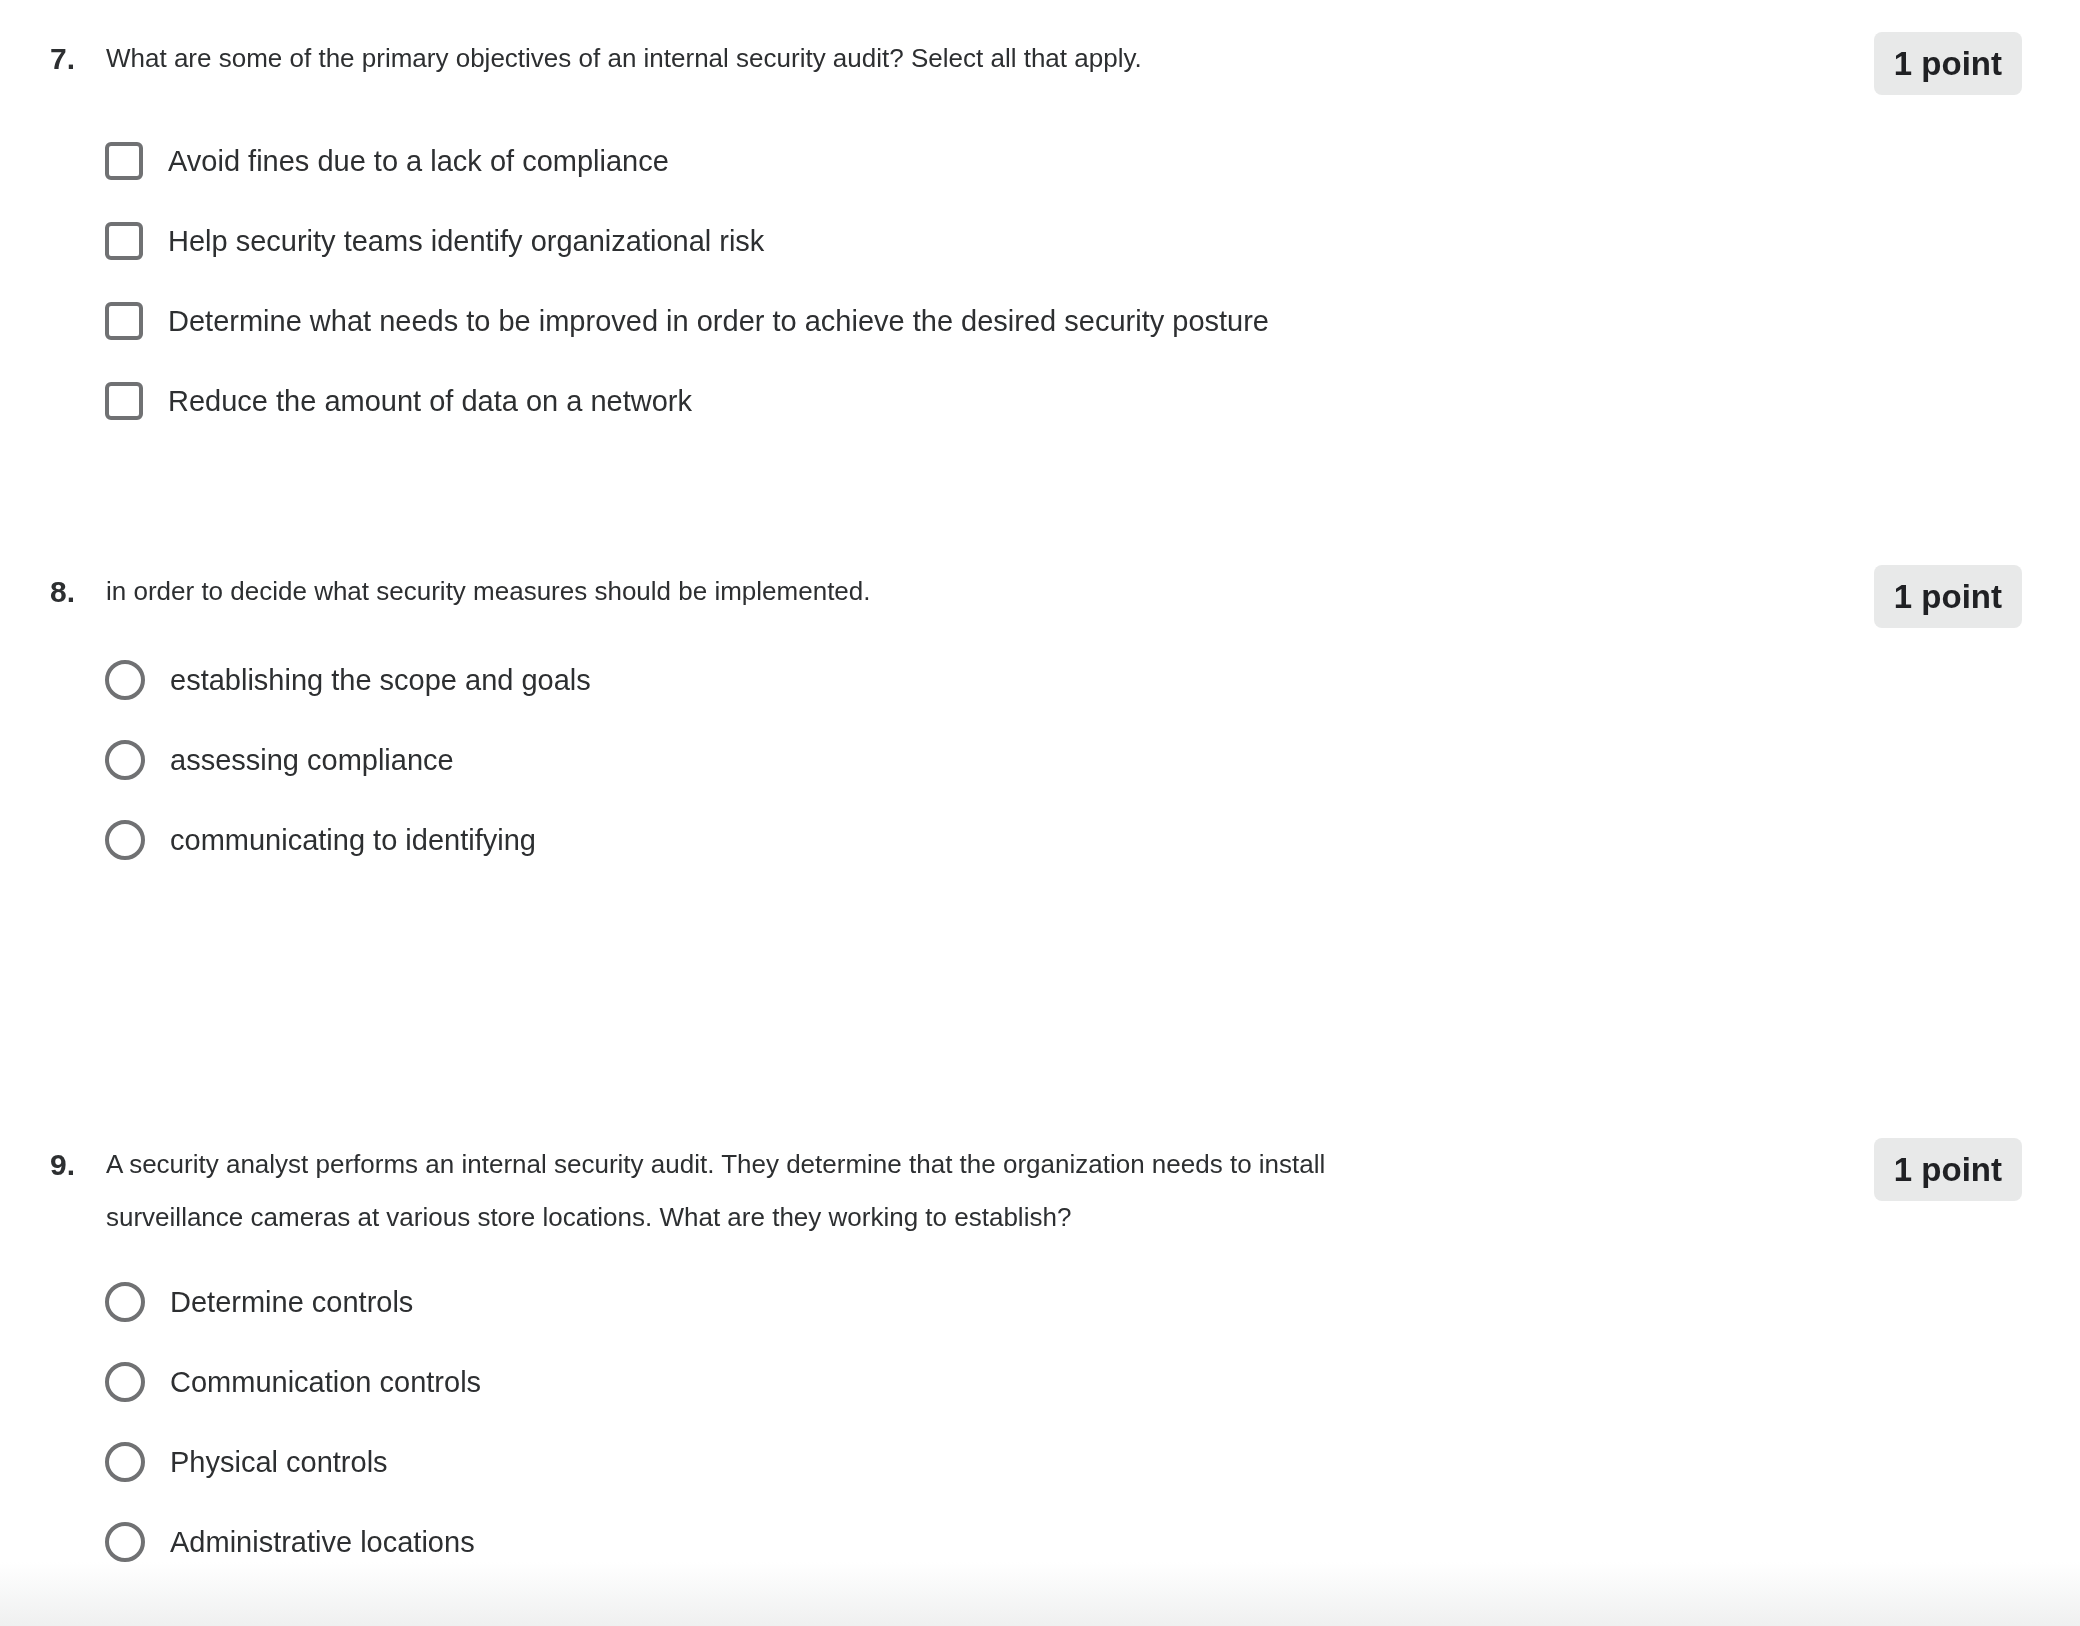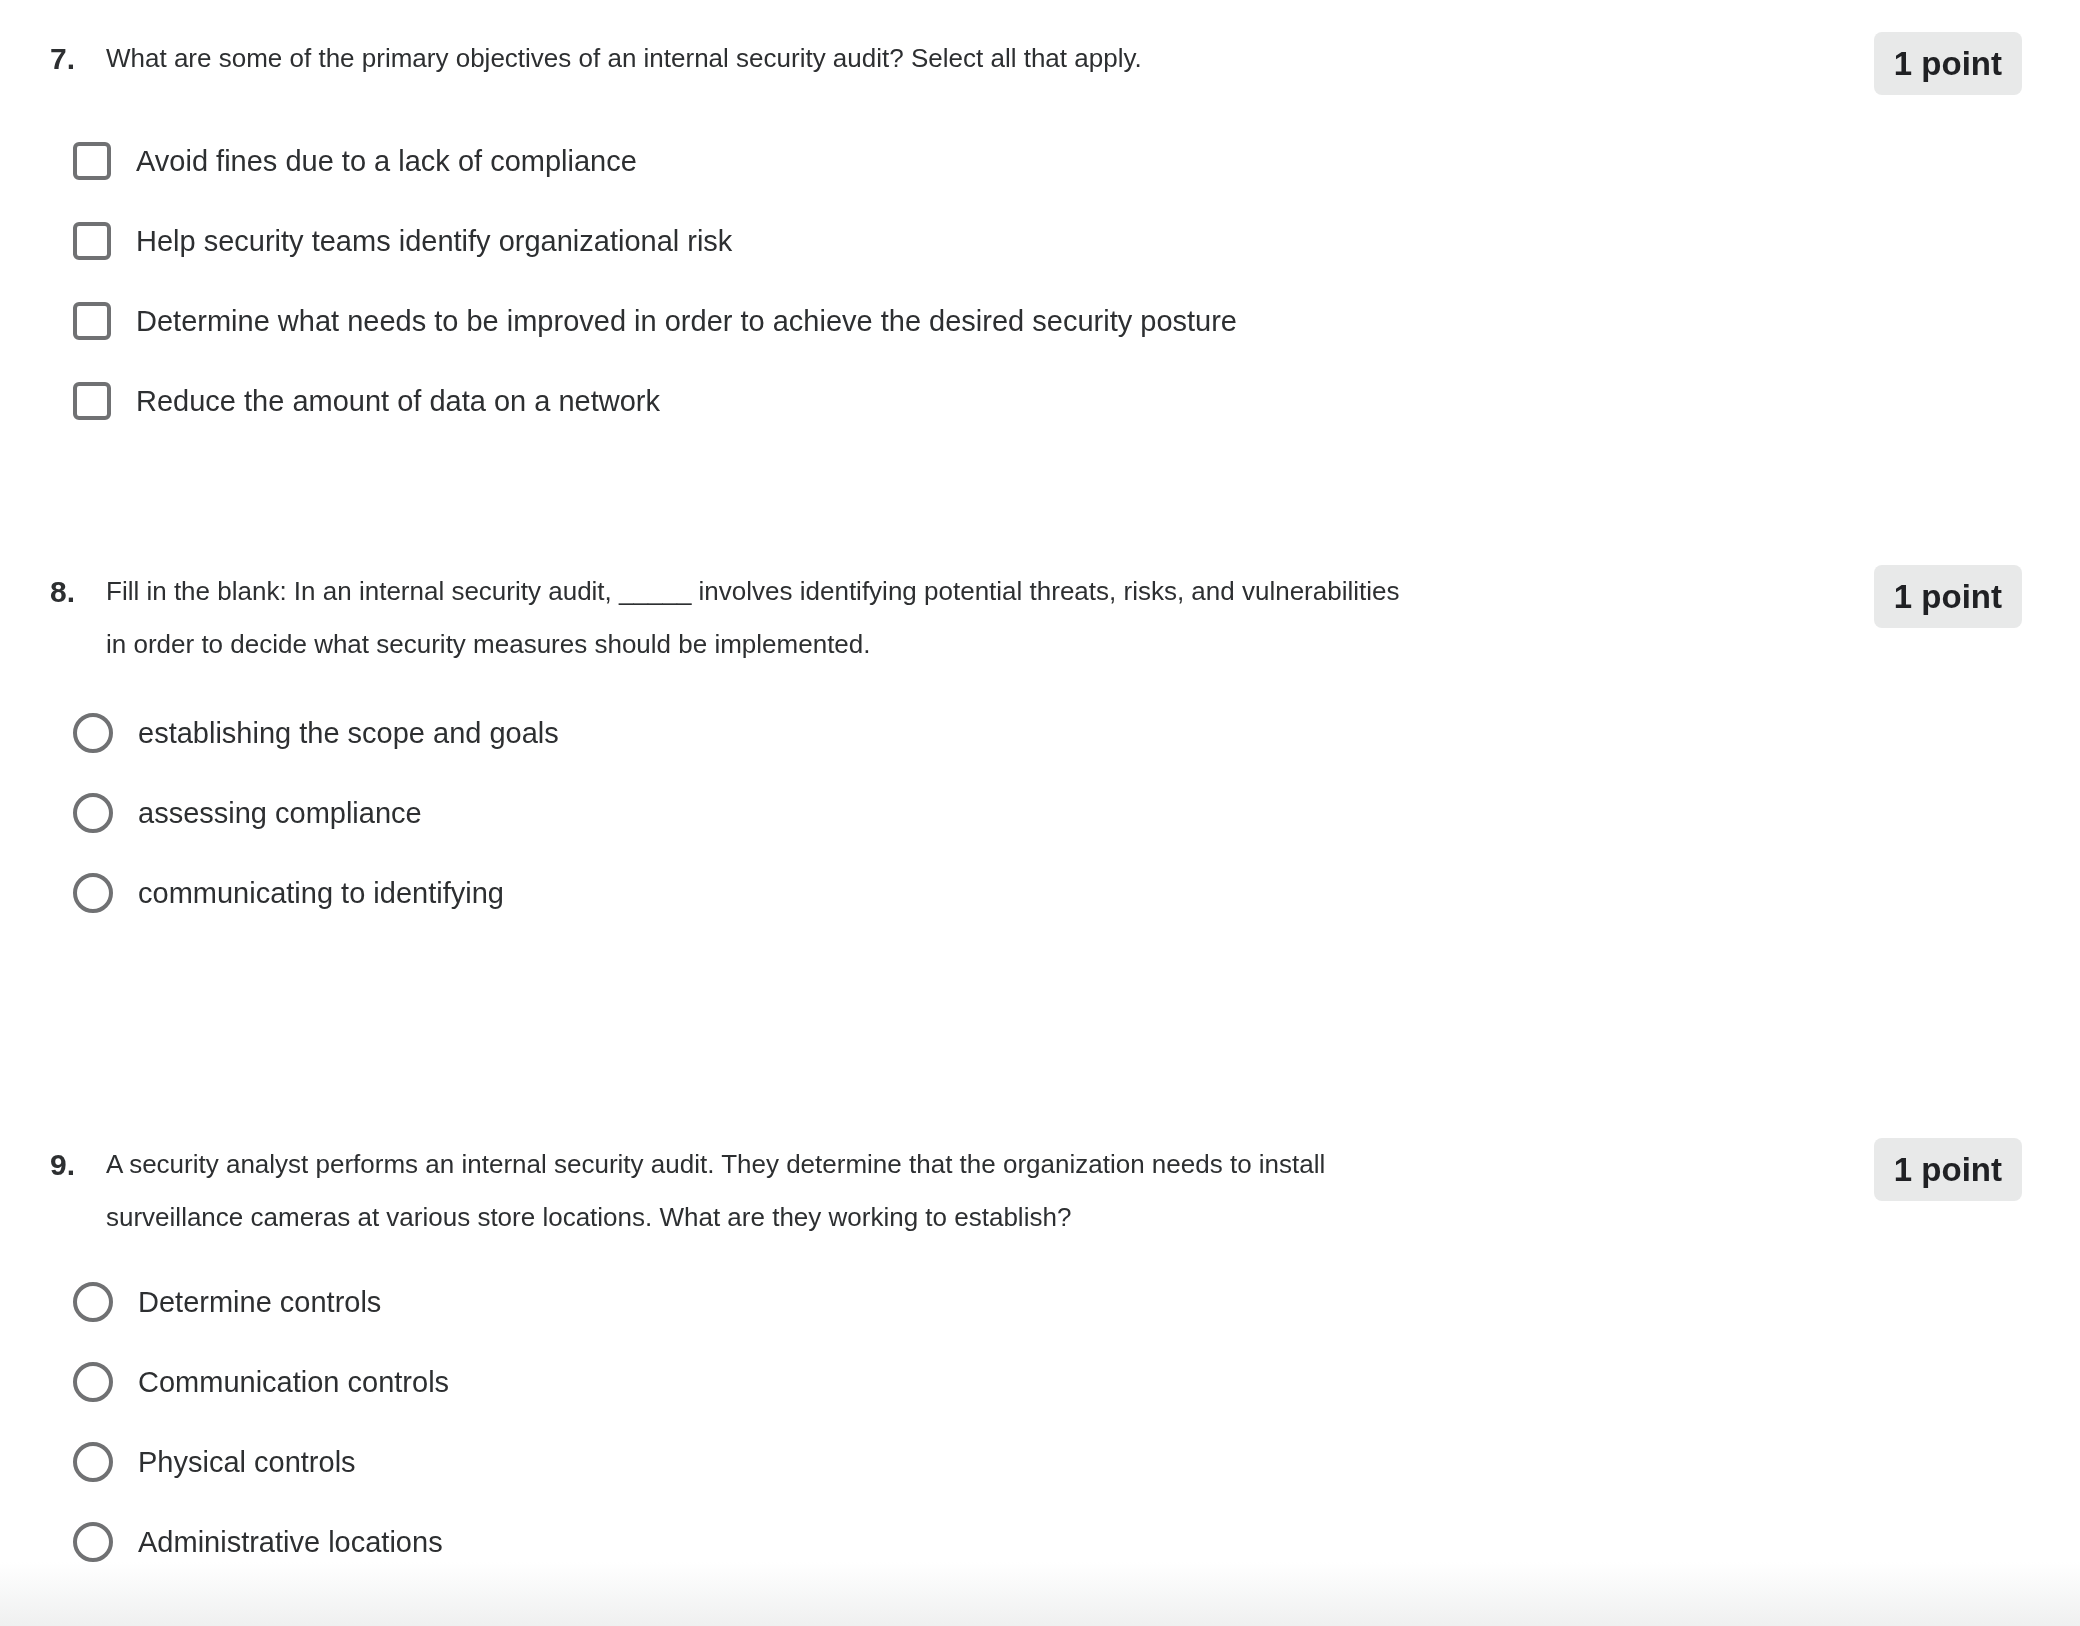--- a/index.html
+++ b/index.html
@@ -68,21 +68,21 @@
     border-radius: 8px;
   }
   .options { }
   .options-q7 { margin-top: 36px; }
   .options-q8 { margin-top: 22px; }
   .options-q9 { margin-top: 18px; }
   .option {
     height: 80px;
     display: flex;
     align-items: center;
-    padding-left: 73px;
+    padding-left: 105px;
     cursor: pointer;
   }
   .checkbox {
     flex: 0 0 auto;
     width: 38px;
     height: 38px;
     border: 4px solid var(--control-border);
     border-radius: 6px;
     background: #ffffff;
   }
@@ -137,21 +137,20 @@
       <div class="option">
         <span class="checkbox"></span>
         <span class="option-label">Reduce the amount of data on a network</span>
       </div>
     </div>
   </section>
 
   <section class="question q8">
     <div class="q-num">8.</div>
     <div class="q-body">
-      <div class="q-line">Fill in the blank: In an internal security audit, _____ involves identifying potential threats, risks, and vulnerabilities</div>
       <div class="q-line">in order to decide what security measures should be implemented.</div>
     </div>
     <div class="points-badge">1 point</div>
     <div class="options options-q8">
       <div class="option">
         <span class="radio"></span>
         <span class="option-label">establishing the scope and goals</span>
       </div>
       <div class="option">
         <span class="radio"></span>

